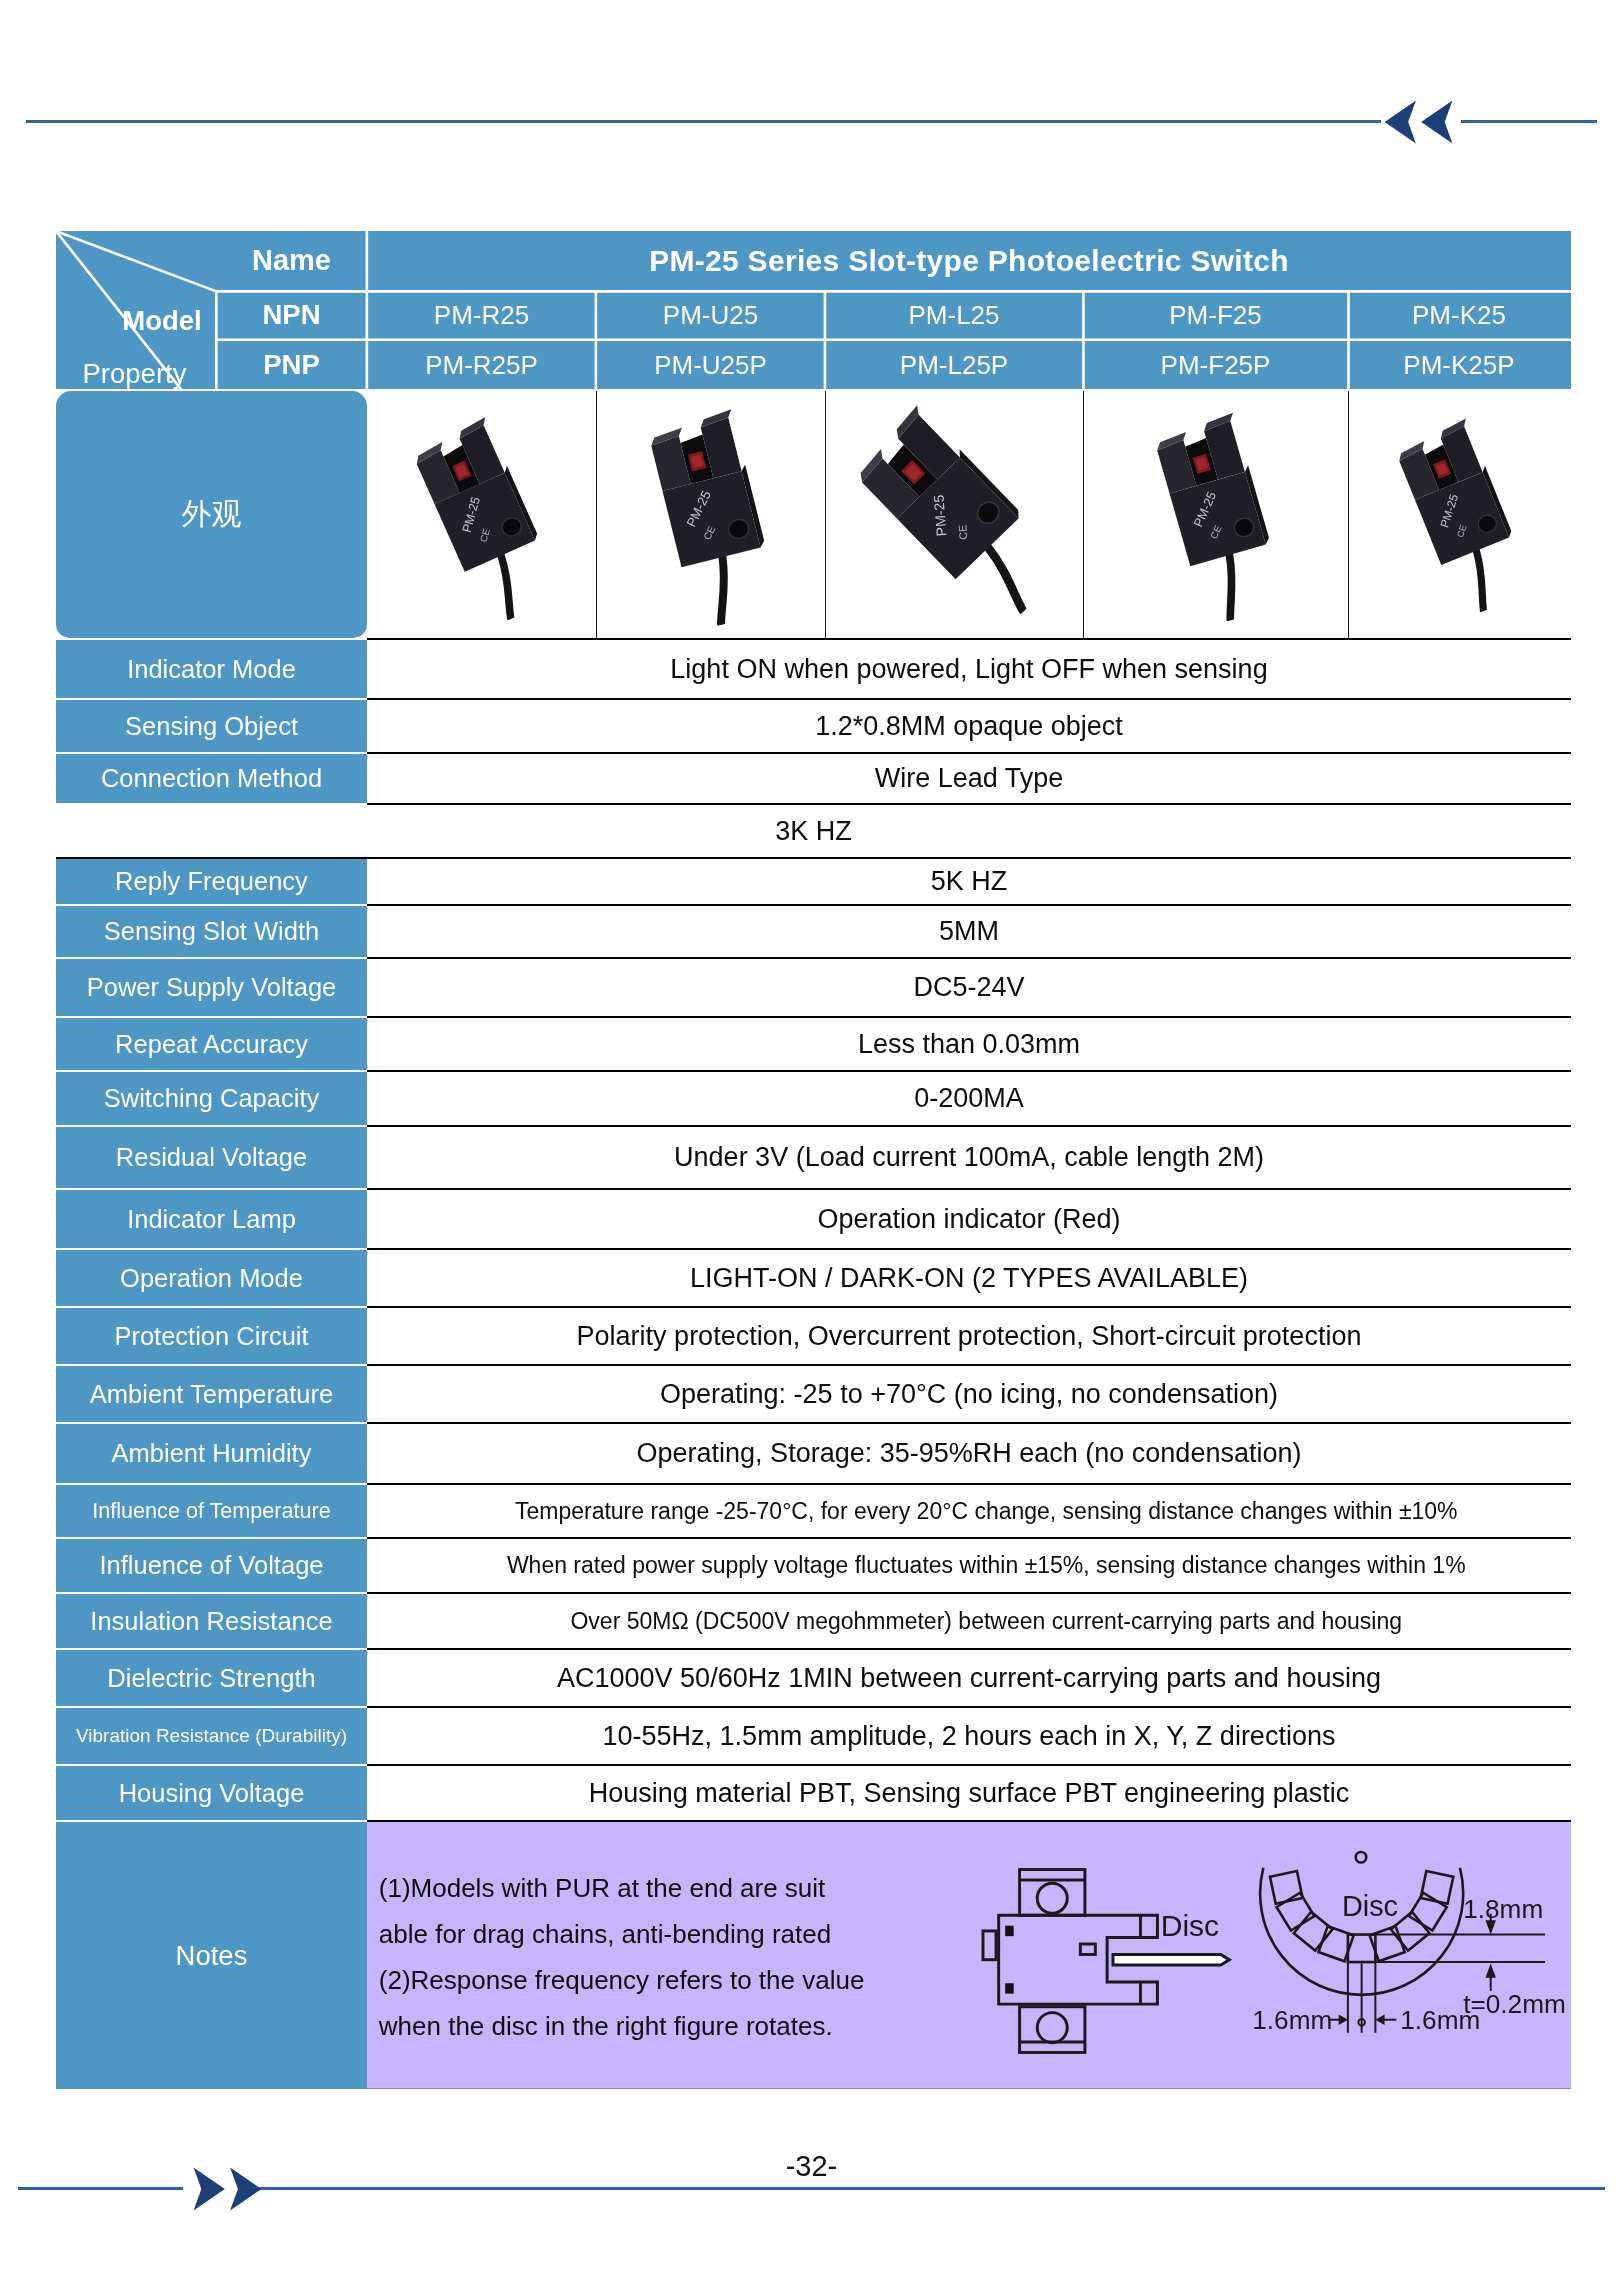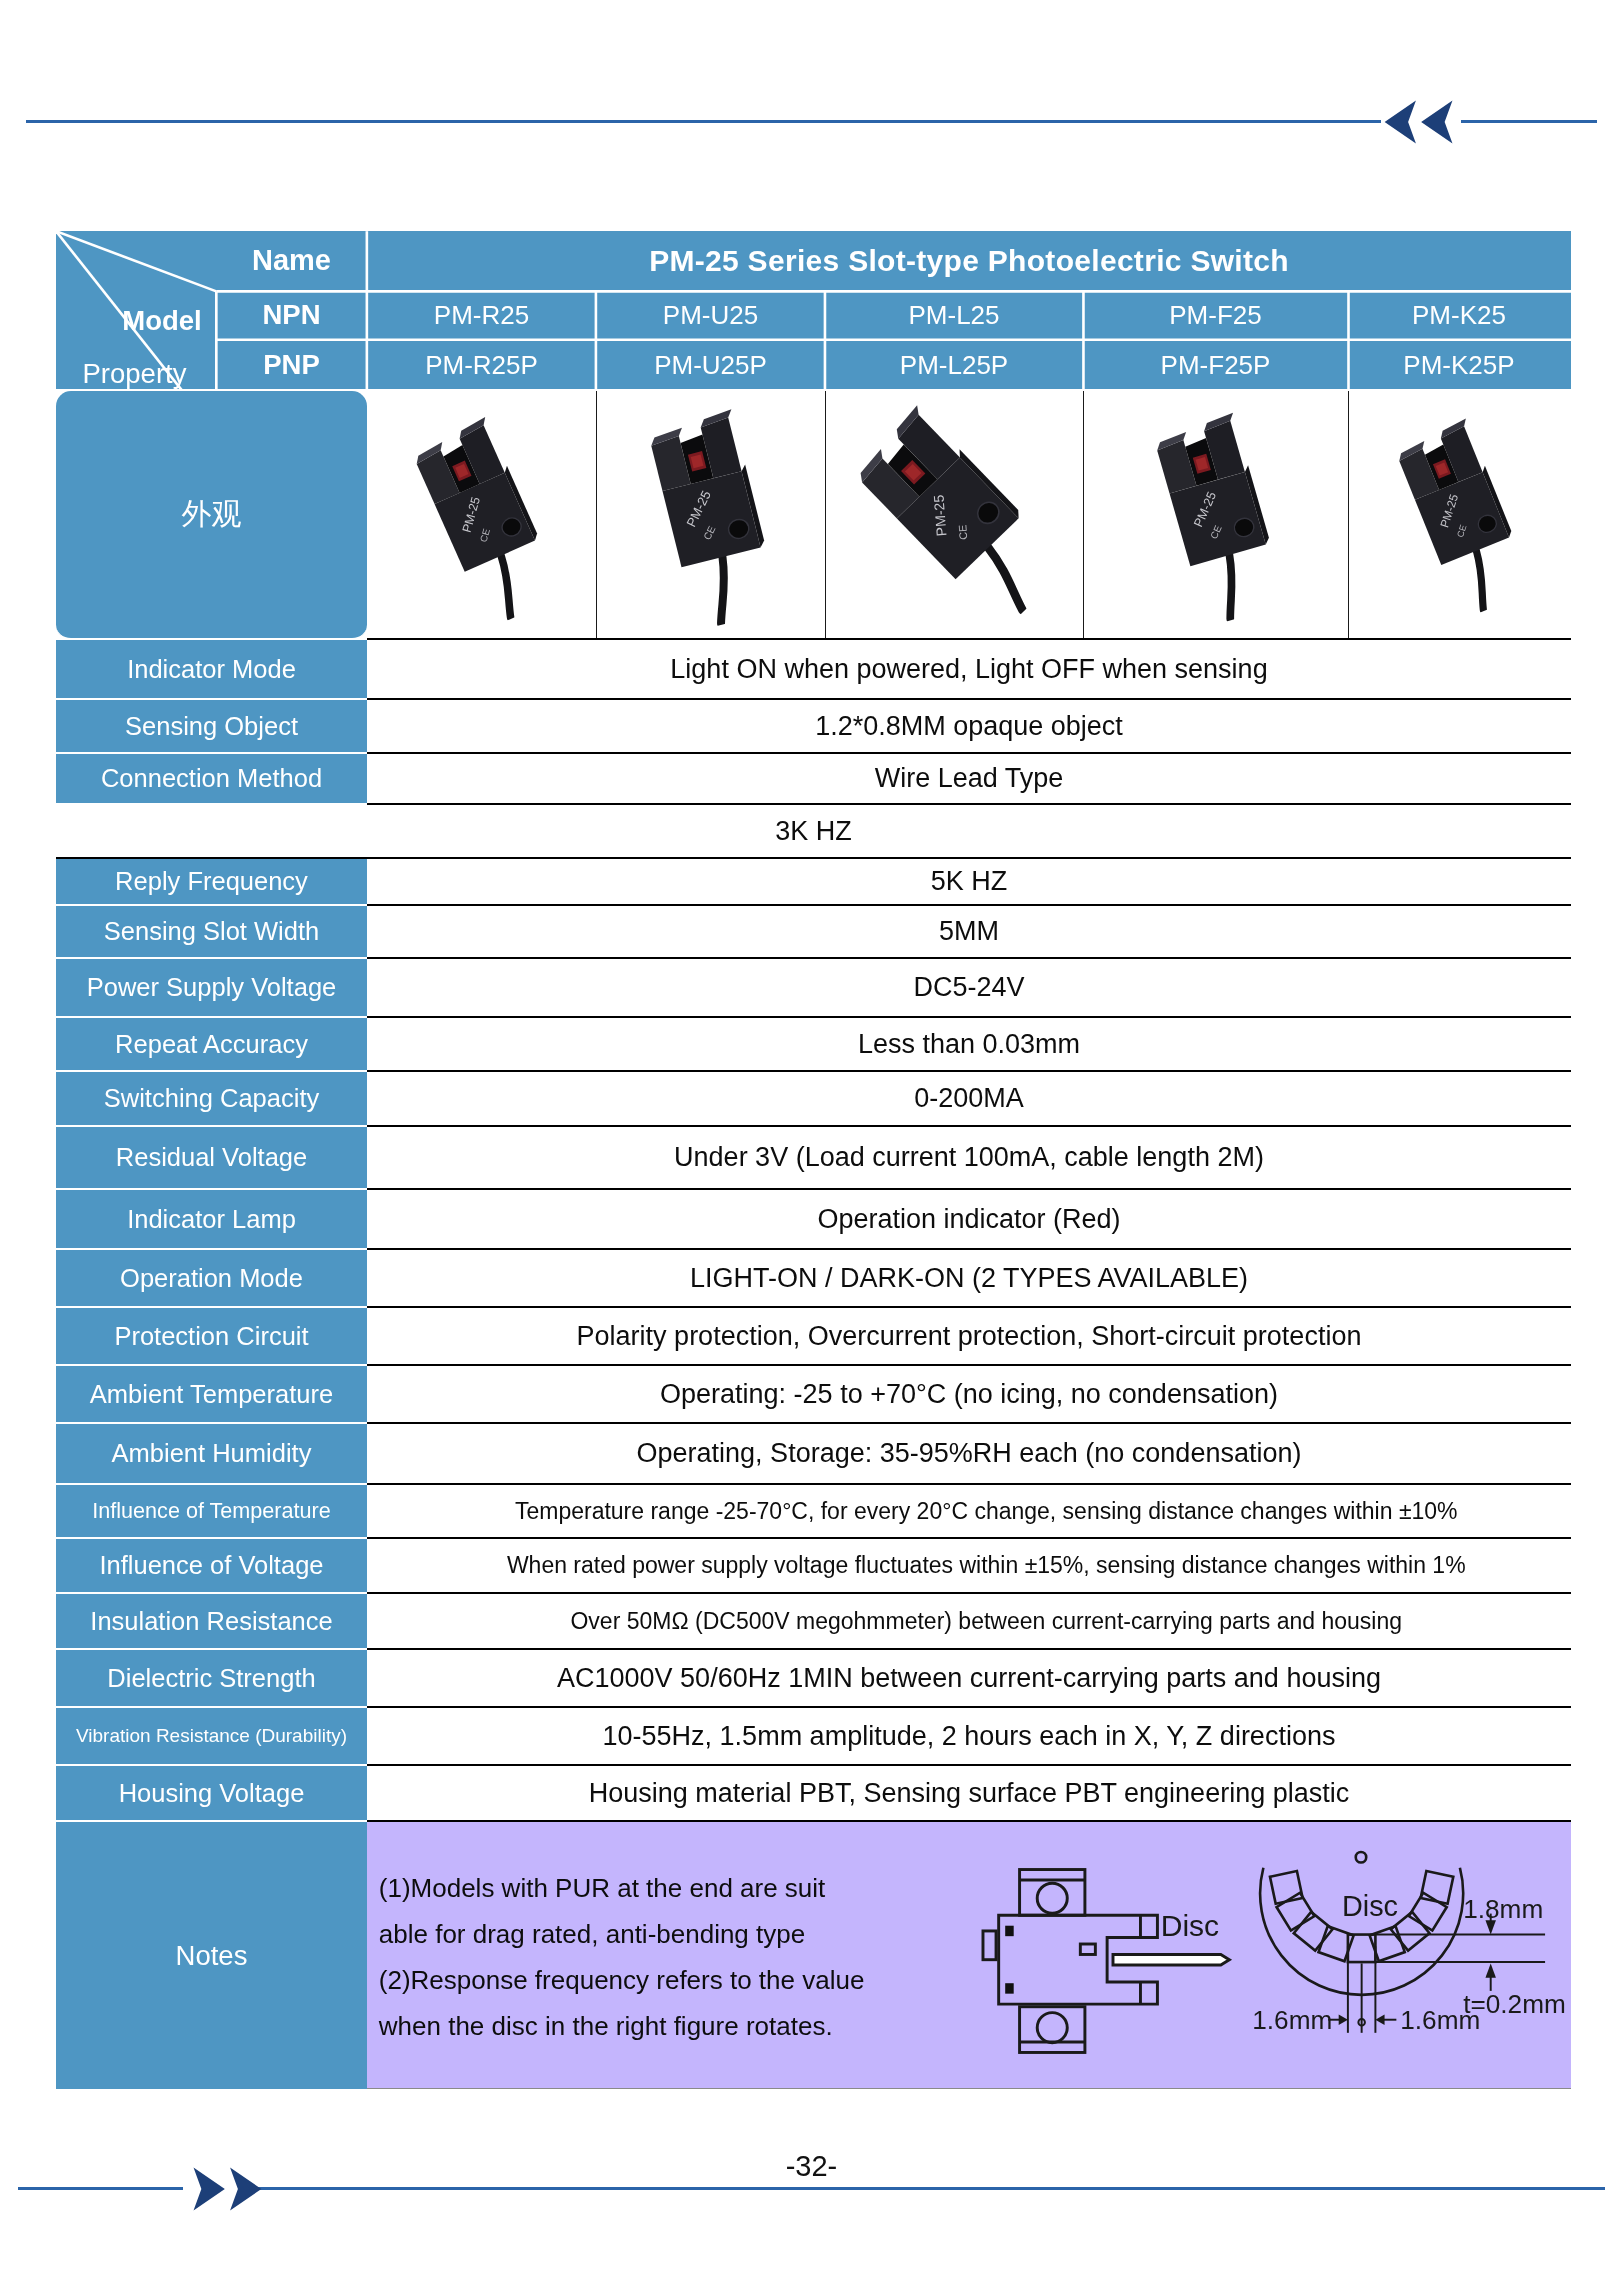--- a/index.html
+++ b/index.html
@@ -228,21 +228,21 @@
     <div class="row" style="height:56px">
         <div class="label">Housing Voltage</div>
         <div class="value">Housing material PBT, Sensing surface PBT engineering plastic</div>
       </div>
 
     <div class="row notes-row">
       <div class="label">Notes</div>
       <div class="notes-val">
         <div class="notes-text">
           <div>(1)Models with PUR at the end are suit</div>
-          <div>able for drag rated, anti-bending type</div>
+          <div>able for drag chains, anti-bending rated</div>
           <div>(2)Response frequency refers to the value</div>
           <div>when the disc in the right figure rotates.</div>
         </div>
 
         <svg class="diag" style="left:612px;top:41px" width="268" height="196" viewBox="0 0 410 300">
           <g stroke="#1a1a1a" stroke-width="4.5" fill="none">
             <rect x="62" y="10" width="100" height="70"></rect>
             <line x1="62" y1="26" x2="162" y2="26"></line>
             <circle cx="112" cy="54" r="23"></circle>
             <rect x="62" y="220" width="100" height="70"></rect>

